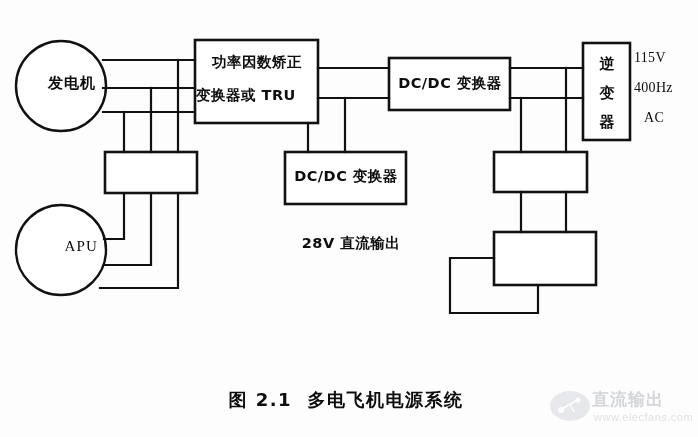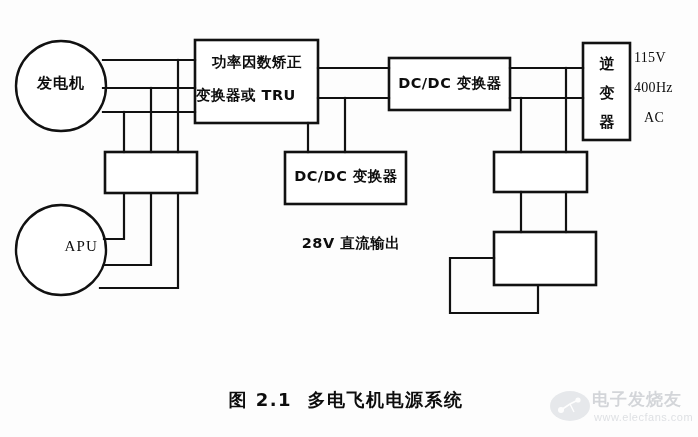--- a/index.html
+++ b/index.html
@@ -50,21 +50,21 @@
     white-space: pre;
     letter-spacing: 0.5px;
   }
   .cjk {
     font-family: "DejaVu Sans", "Liberation Sans", sans-serif;
     font-weight: 700;
   }
   .lbl-generator {
     left: 26px; top: 74px;
     width: 70px;
-    text-align: center;
+    text-align: right;
     font-size: 15px;
     letter-spacing: 1px;
   }
   .lbl-apu {
     left: 24px; top: 238px;
     width: 74px;
     text-align: right;
     font-size: 15px;
     font-family: "Liberation Serif", "DejaVu Serif", serif;
     letter-spacing: 1.2px;
@@ -242,17 +242,17 @@
   <div class="label cjk lbl-caption">图 2.1  多电飞机电源系统</div>
 
   <div class="watermark">
     <svg width="44" height="44" viewBox="0 0 44 44">
       <ellipse cx="22" cy="22" rx="20" ry="15" fill="#c7ccd3"></ellipse>
       <circle cx="13" cy="26" r="3" fill="#ffffff"></circle>
       <circle cx="30" cy="16" r="2.6" fill="#ffffff"></circle>
       <path d="M 13 26 L 22 20 L 30 16" stroke="#ffffff" stroke-width="1.6" fill="none"></path>
       <path d="M 22 20 L 26 28" stroke="#ffffff" stroke-width="1.4" fill="none"></path>
     </svg>
-    <div class="wm-text">电子发烧友</div>
+    <div class="wm-text">直流输出</div>
     <div class="wm-url">www.elecfans.com</div>
   </div>
 
 </div>
 
 </body></html>

